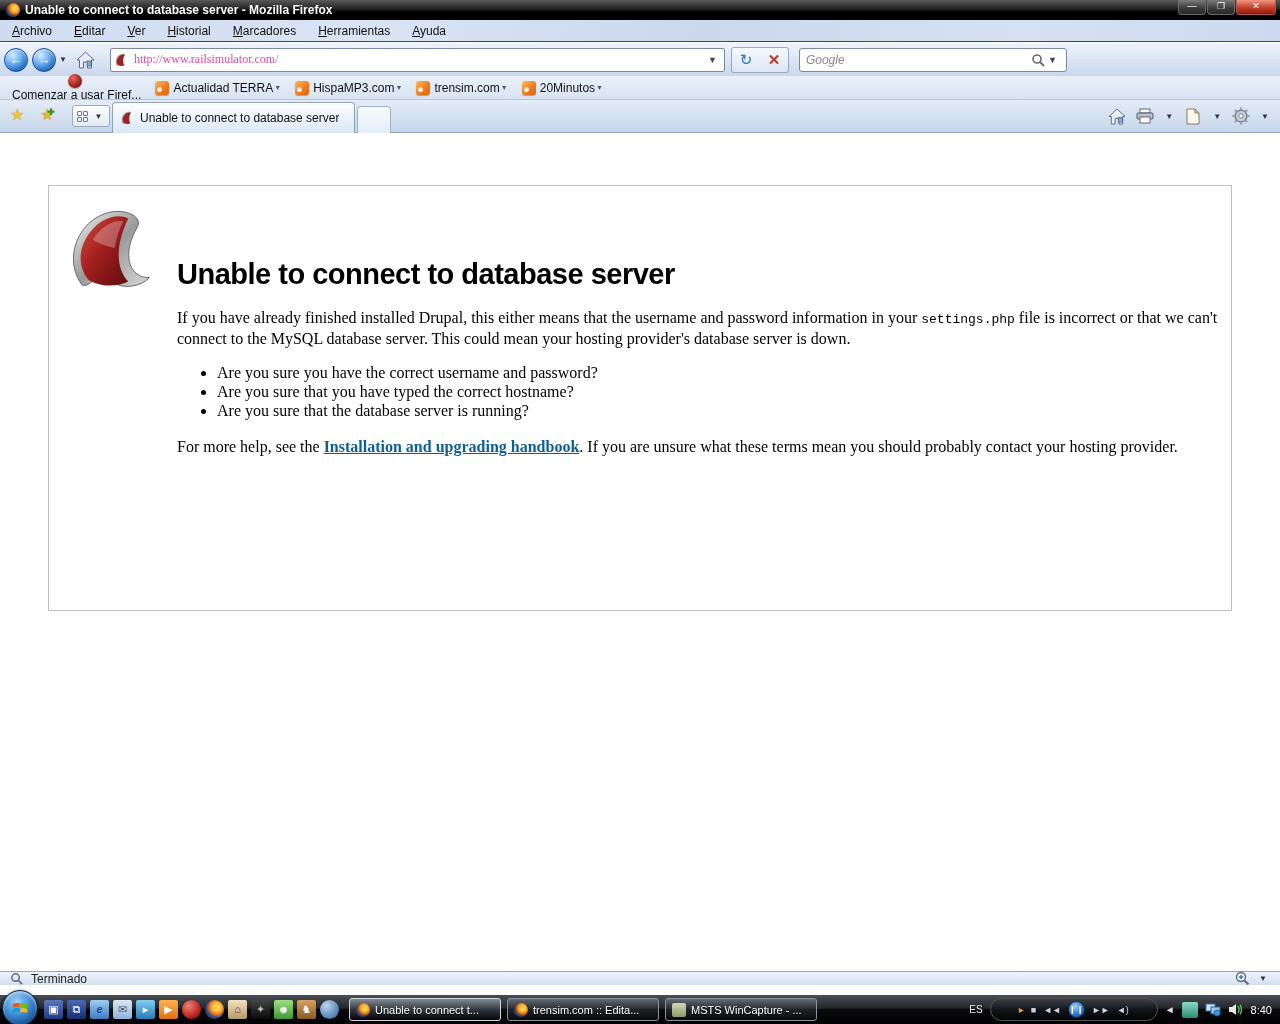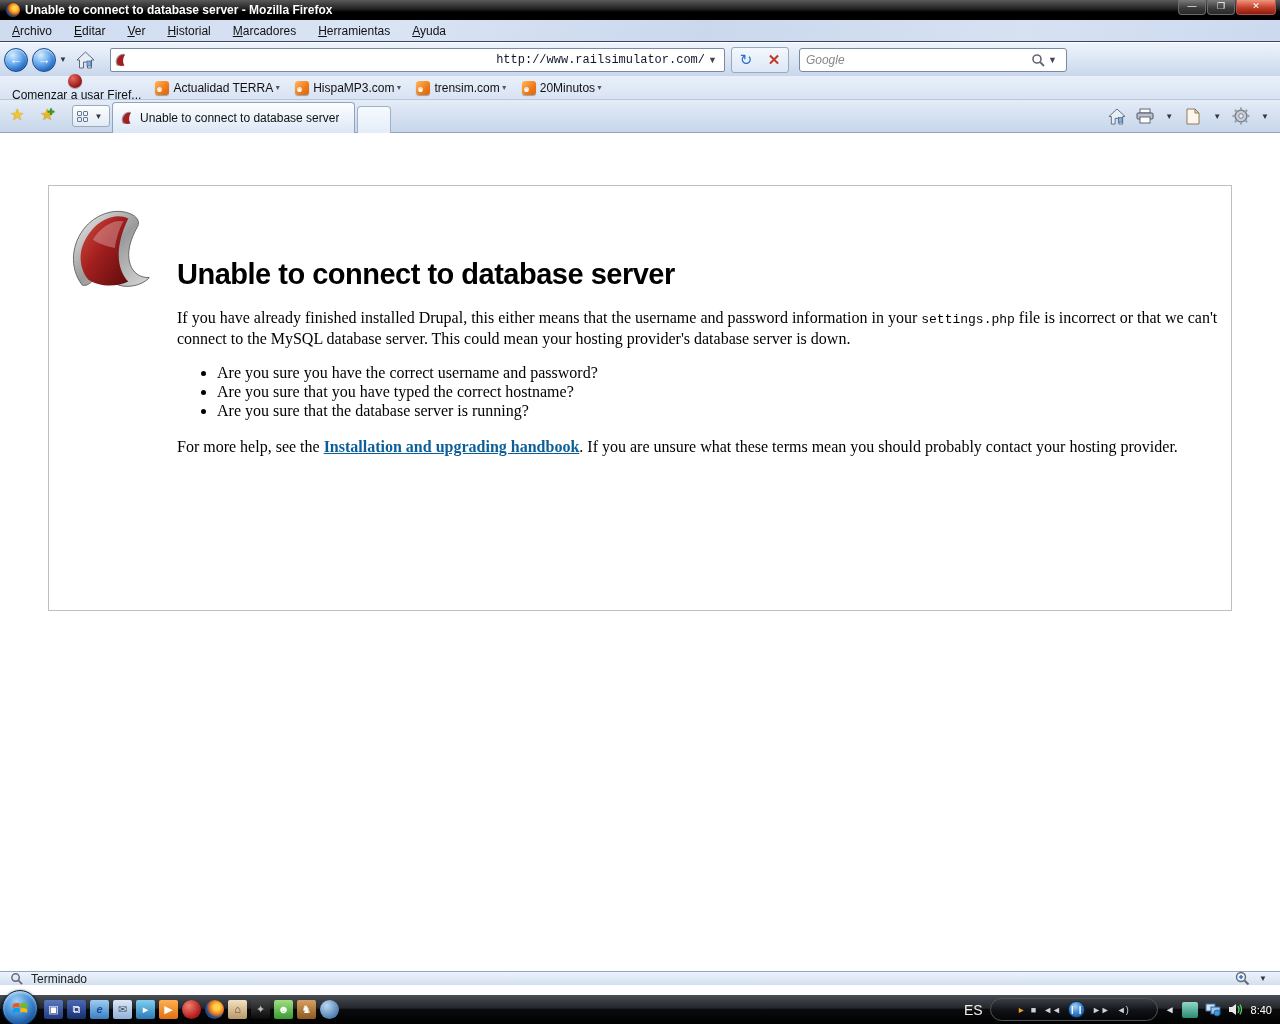--- a/index.html
+++ b/index.html
@@ -32,22 +32,22 @@
     background:linear-gradient(#eef4fc,#d4e0f1 70%, #c9d7ec);
     display:flex; align-items:center; }
   .navcircle { width:24px; height:24px; border-radius:50%; border:1px solid #1a4a8a; margin-left:4px;
     background:radial-gradient(circle at 35% 28%, #d6ecff, #6fb0f0 40%, #2068c0 75%, #15488c);
     color:#fff; font-size:13px; font-weight:bold; text-align:center; line-height:22px;
     box-shadow:inset 0 1px 2px rgba(255,255,255,.7); }
   .dd-arrow { font-size:8px; color:#334; margin:0 3px; }
   .toolbtn { width:24px; height:24px; display:flex; align-items:center; justify-content:center; margin-left:4px; }
   .urlbar { height:24px; flex:0 0 615px; margin-left:12px; background:#fff; border:1px solid #7a8aa0;
     border-radius:2px; display:flex; align-items:center; padding:0 4px; }
-  .urlbar input { border:none; outline:none; flex:1; font-size:12px; color:#0f172a;
-    font-family:Liberation Mono, monospace; background:transparent;text-align:right; }
+  .urlbar input { border:none; outline:none; flex:1; font-size:12px; color:#ec4899;
+    font-family:Liberation Serif, serif; background:transparent; }
   .favicon-swoosh { width:14px; height:14px; margin-right:5px; flex:0 0 auto; }
   .url-dd { font-size:9px; color:#445; padding:0 3px; }
   .reload-stop { display:flex; align-items:center; height:26px; border:1px solid #9aa8c0; border-radius:3px;
      margin-left:6px; background:linear-gradient(#f4f8fe,#dde7f4); }
   .rs-btn { width:28px; text-align:center; font-size:15px; }
   .rs-btn.reload { color:#2a6fd0; }
   .searchbox { height:24px; width:268px; margin-left:10px; background:#fff; border:1px solid #7a8aa0;
     border-radius:3px; display:flex; align-items:center; padding:0 6px; }
   .searchbox input { border:none; outline:none; flex:1; font-size:12px; background:transparent;
     font-family:"Liberation Sans",sans-serif; }
@@ -121,21 +121,21 @@
     background:linear-gradient(rgba(150,160,170,.45), rgba(40,44,50,.75) 50%, rgba(10,10,12,.85));
     display:flex; align-items:center; padding:0 6px; font-size:11px; color:#fff;
     text-shadow:0 1px 1px #000; }
   .taskbtn.active { background:linear-gradient(rgba(190,200,210,.55), rgba(60,66,74,.8) 50%, rgba(5,5,8,.9));
     border-color:#cfd6de; }
   .taskbtn .ti { width:14px; height:14px; border-radius:50%; margin-right:5px; flex:0 0 auto;
     background:radial-gradient(circle at 62% 38%, #ffd24a 0 18%, #f07b1a 42%, #9a4a12 55%, #2a4a8a 62%, #14335f 100%); }
   .taskbtn .ti.cam { border-radius:2px; background:linear-gradient(#cfd6b8,#8e9a6a); }
   .taskbtn span { white-space:nowrap; overflow:hidden; }
   .tray { position:absolute; right:4px; top:0; height:29px; display:flex; align-items:center; gap:7px; }
-  .lang { font-size:14px; color:#eee; }
+  .lang { font-size:10px; color:#eee; }
   .wmp { height:23px; width:168px; border-radius:12px; border:1px solid #555;
     background:linear-gradient(#3a3e44,#101216 55%,#05060a); display:flex; align-items:center;
     justify-content:center; gap:7px; color:#cdd3da; font-size:9px; }
   .wmp .pausebtn { width:17px; height:17px; border-radius:50%;
     background:radial-gradient(circle at 40% 30%, #9fd0f8, #2f7ac6 55%, #114488); border:1px solid #0a2c55;
     color:#fff; font-size:8px; line-height:15px; text-align:center; letter-spacing:1px; }
   .tray-clock { font-size:11px; color:#fff; margin-right:4px; }
   .tray-ico { width:16px; height:16px; display:flex; align-items:center; justify-content:center; }
   .collapse-arrow { color:#ddd; font-size:10px; }
 </style>
@@ -349,20 +349,34 @@
     <span class="ql-ico" style="background:linear-gradient(#7fd0f0,#2a7ab8);">▸</span>
     <span class="ql-ico" style="background:linear-gradient(#ffb050,#e07010);">▶</span>
     <span class="ql-ico" style="background:radial-gradient(circle at 35% 30%, #f08070, #b01818 70%); border-radius:50%;"></span>
     <span class="ql-ico" style="background:radial-gradient(circle at 62% 38%, #ffd24a 0 18%, #f07b1a 42%, #2a4a8a 62%, #14335f); border-radius:50%;"></span>
     <span class="ql-ico" style="background:linear-gradient(#f2e2c0,#b89868); color:#644;">⌂</span>
     <span class="ql-ico" style="background:linear-gradient(#444,#0a0a0a); color:#bbb;">✦</span>
     <span class="ql-ico" style="background:linear-gradient(#9fe080,#3a9a30);">☻</span>
     <span class="ql-ico" style="background:linear-gradient(#d8a060,#8a5a20);">♞</span>
     <span class="ql-ico" style="background:radial-gradient(circle at 35% 30%, #bcd8f0, #4a7ab0 75%); border-radius:50%;"></span>
   </div>
+  <div class="taskbtns">
+    <div class="taskbtn active">
+      <span class="ti"></span>
+      <span>Unable to connect t...</span>
+    </div>
+    <div class="taskbtn">
+      <span class="ti"></span>
+      <span>trensim.com :: Edita...</span>
+    </div>
+    <div class="taskbtn">
+      <span class="ti cam"></span>
+      <span>MSTS WinCapture - ...</span>
+    </div>
+  </div>
   <div class="tray">
     <span class="lang">ES</span>
     <div class="wmp">
       <span style="color:#f0a030; font-size:10px;">▸</span>
       <span>■</span>
       <span>◄◄</span>
       <span class="pausebtn">❙❙</span>
       <span>►►</span>
       <span>◄)</span>
     </div>

